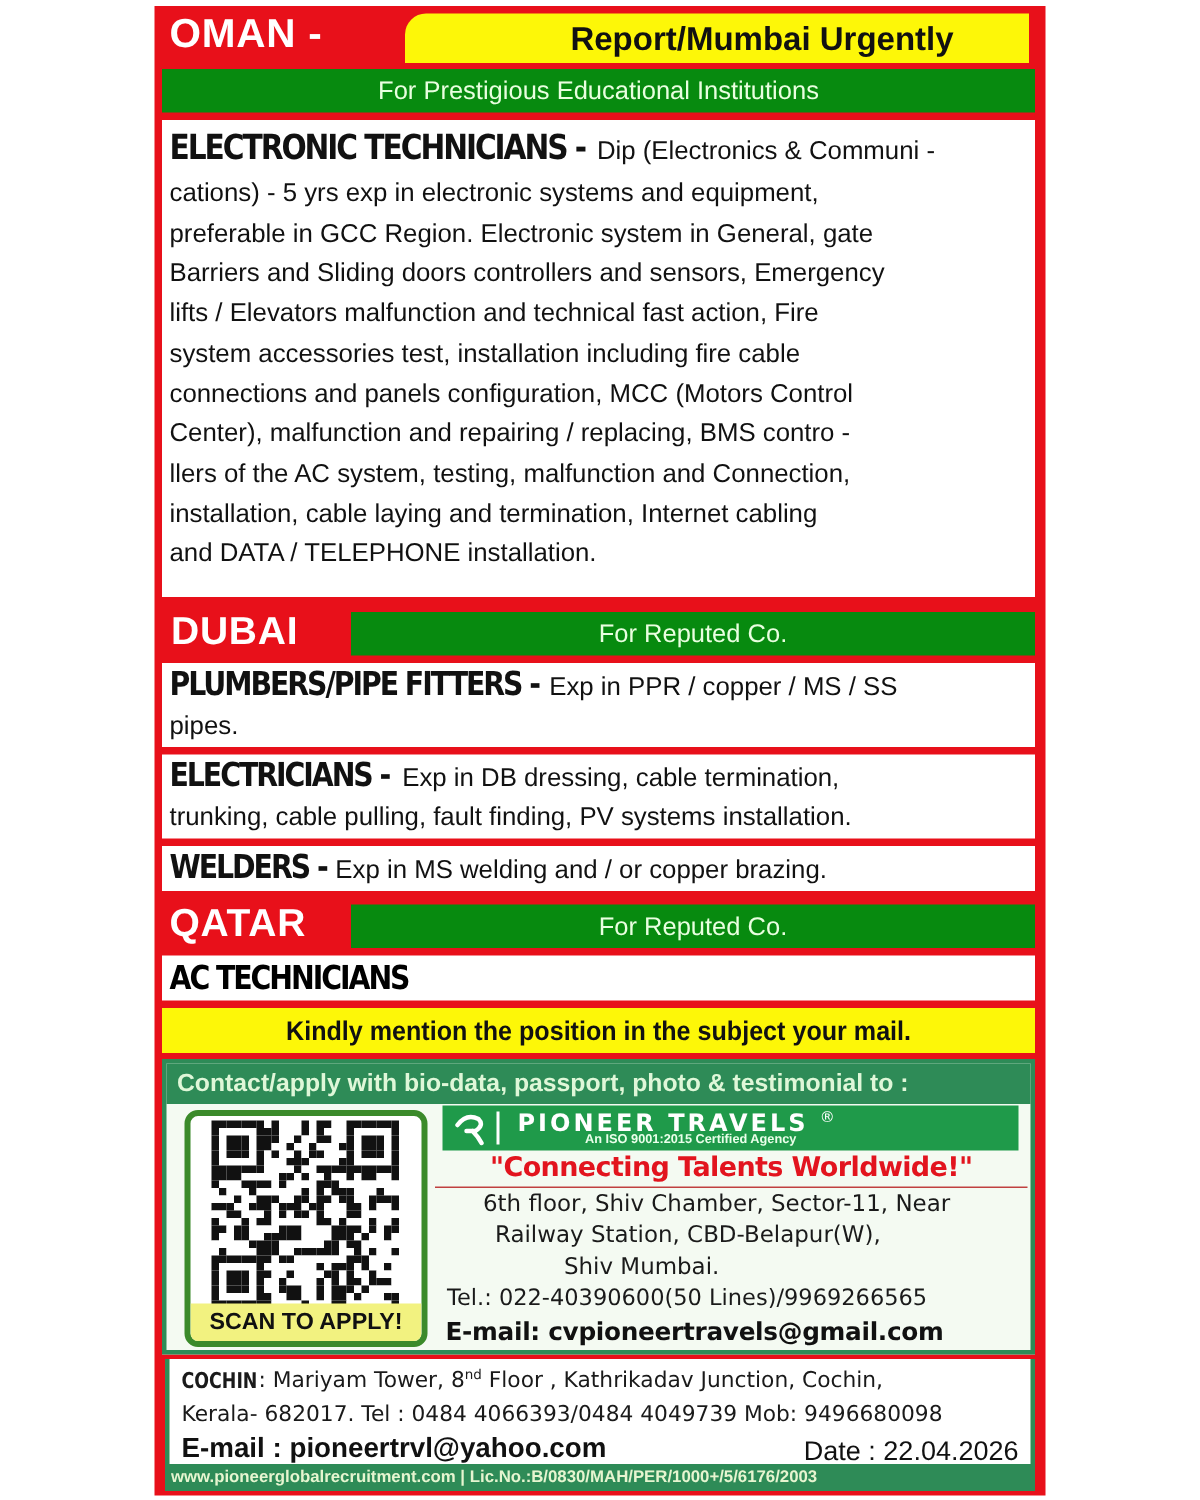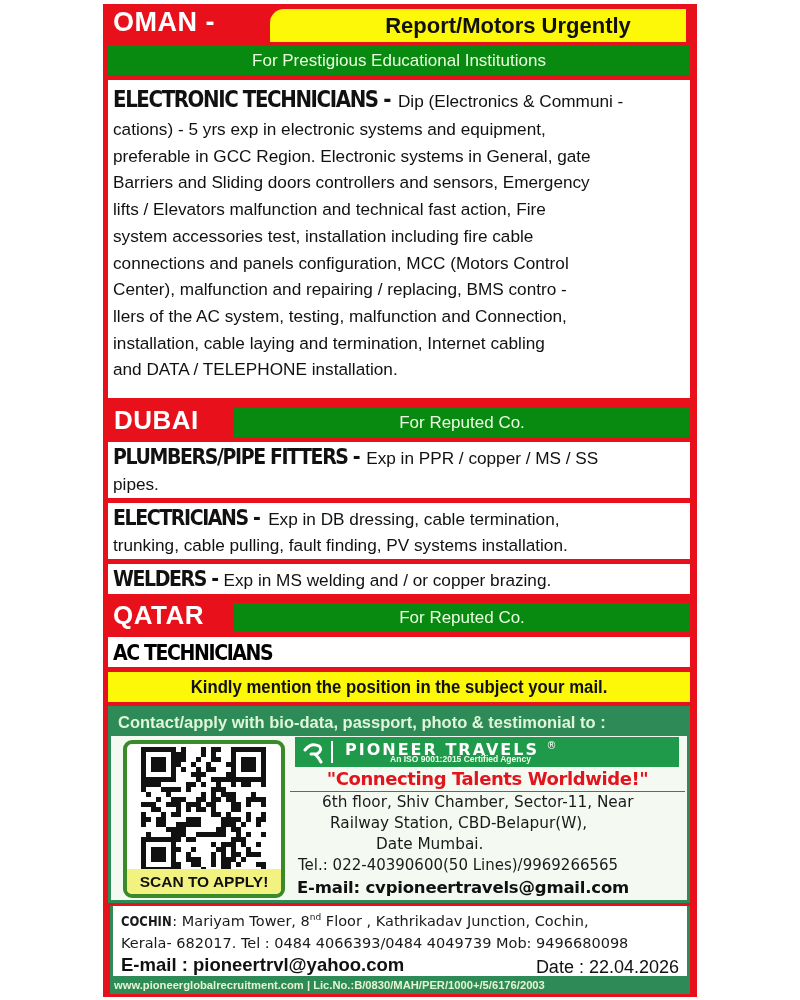--- a/index.html
+++ b/index.html
@@ -16,33 +16,33 @@
   .qr { display:grid; grid-template-columns:repeat(25, 5px); grid-template-rows:repeat(25, 5px); }
   .qr span { width:5px; height:5px; }
 </style>
 </head>
 <body>
 
 <div class="frame"></div>
 
 <div class="abs head-country" style="left:113px; top:7px; font-size:27px;">OMAN -</div>
 <div class="abs yellow center" style="left:270px; top:9px; width:416px; height:33px; border-radius:14px 0 0 0;">
-  <span style="font-weight:bold; font-size:22px; line-height:33px; color:#111; margin-left:60px;">Report/Motors Urgently</span>
+  <span style="font-weight:bold; font-size:22px; line-height:33px; color:#111; margin-left:60px;">Report/Mumbai Urgently</span>
 </div>
 <div class="abs green center" style="left:108px; top:46px; width:582px; height:29px; font-size:17px; line-height:29px;">
   <span>For Prestigious Educational Institutions</span>
 </div>
 
 <div class="abs white" style="left:108px; top:80px; width:582px; height:318px; padding:4px 5px;">
   <div class="body-text" style="white-space:nowrap; line-height:30px;">
     <span class="job-title" style="font-size:23px;">ELECTRONIC TECHNICIANS -</span><span style="margin-left:-42px;"> Dip (Electronics &amp; Communi -</span>
   </div>
   <div class="body-text" style="white-space:nowrap;">
     <div>cations) - 5 yrs exp in electronic systems and equipment,</div>
-    <div>preferable in GCC Region. Electronic systems in General, gate</div>
+    <div>preferable in GCC Region. Electronic system in General, gate</div>
     <div>Barriers and Sliding doors controllers and sensors, Emergency</div>
     <div>lifts / Elevators malfunction and technical fast action, Fire</div>
     <div>system accessories test, installation including fire cable</div>
     <div>connections and panels configuration, MCC (Motors Control</div>
     <div>Center), malfunction and  repairing / replacing, BMS contro -</div>
     <div>llers of the AC system, testing, malfunction and Connection,</div>
     <div>installation, cable laying  and termination, Internet cabling</div>
     <div>and DATA / TELEPHONE installation.</div>
   </div>
 </div>
@@ -735,21 +735,21 @@
     <sup style="font-size:10px; font-weight:normal; letter-spacing:0;">®</sup>
   </div>
   <div style="position:absolute; left:95px; top:17px; font-size:8.5px; font-weight:bold; color:#eaffea; white-space:nowrap;">An ISO 9001:2015 Certified Agency</div>
 </div>
 
 <div class="abs" style="left:290px; top:767px; width:395px; text-align:center; font-family:'DejaVu Sans', sans-serif; font-weight:bold; font-size:18px; color:#e2141e; letter-spacing:-0.4px; line-height:24px; border-bottom:1.5px solid #c04040; white-space:nowrap;">"Connecting Talents Worldwide!"</div>
 
 <div class="abs" style="left:290px; top:792px; width:400px; font-family:'DejaVu Sans', sans-serif; font-size:15.3px; color:#1a1a1a; line-height:21px; white-space:nowrap;">
   <div style="padding-left:32px;">6th floor, Shiv Chamber, Sector-11, Near</div>
   <div style="padding-left:40px;">Railway Station, CBD-Belapur(W),</div>
-  <div style="padding-left:86px;">Date Mumbai.</div>
+  <div style="padding-left:86px;">Shiv Mumbai.</div>
   <div style="padding-left:8px; font-size:15px;">Tel.: 022-40390600(50 Lines)/9969266565</div>
 </div>
 <div class="abs" style="left:297px; top:878px; font-family:'DejaVu Sans', sans-serif; font-weight:bold; font-size:16.5px; color:#111; white-space:nowrap; letter-spacing:-0.2px;">E-mail: cvpioneertravels@gmail.com</div>
 
 <div class="abs" style="left:110px; top:906px; width:580px; height:70px; background:#ffffff; border-left:3px solid #2e8b57; border-right:3px solid #2e8b57; padding:1px 8px; font-family:'DejaVu Sans', sans-serif;">
   <div style="white-space:nowrap; font-size:14.5px; line-height:21px; color:#1a1a1a;">
     <span style="font-weight:bold; display:inline-block; transform:scaleX(0.8); transform-origin:left; margin-right:-12px;">COCHIN</span><span>: Mariyam Tower, 8</span><sup style="font-size:9px;">nd</sup><span> Floor , Kathrikadav Junction, Cochin,</span>
   </div>
   <div style="white-space:nowrap; font-size:14.5px; line-height:22px; color:#1a1a1a;">Kerala- 682017. Tel : 0484 4066393/0484 4049739 Mob: 9496680098</div>
   <div style="position:relative; height:24px;">

